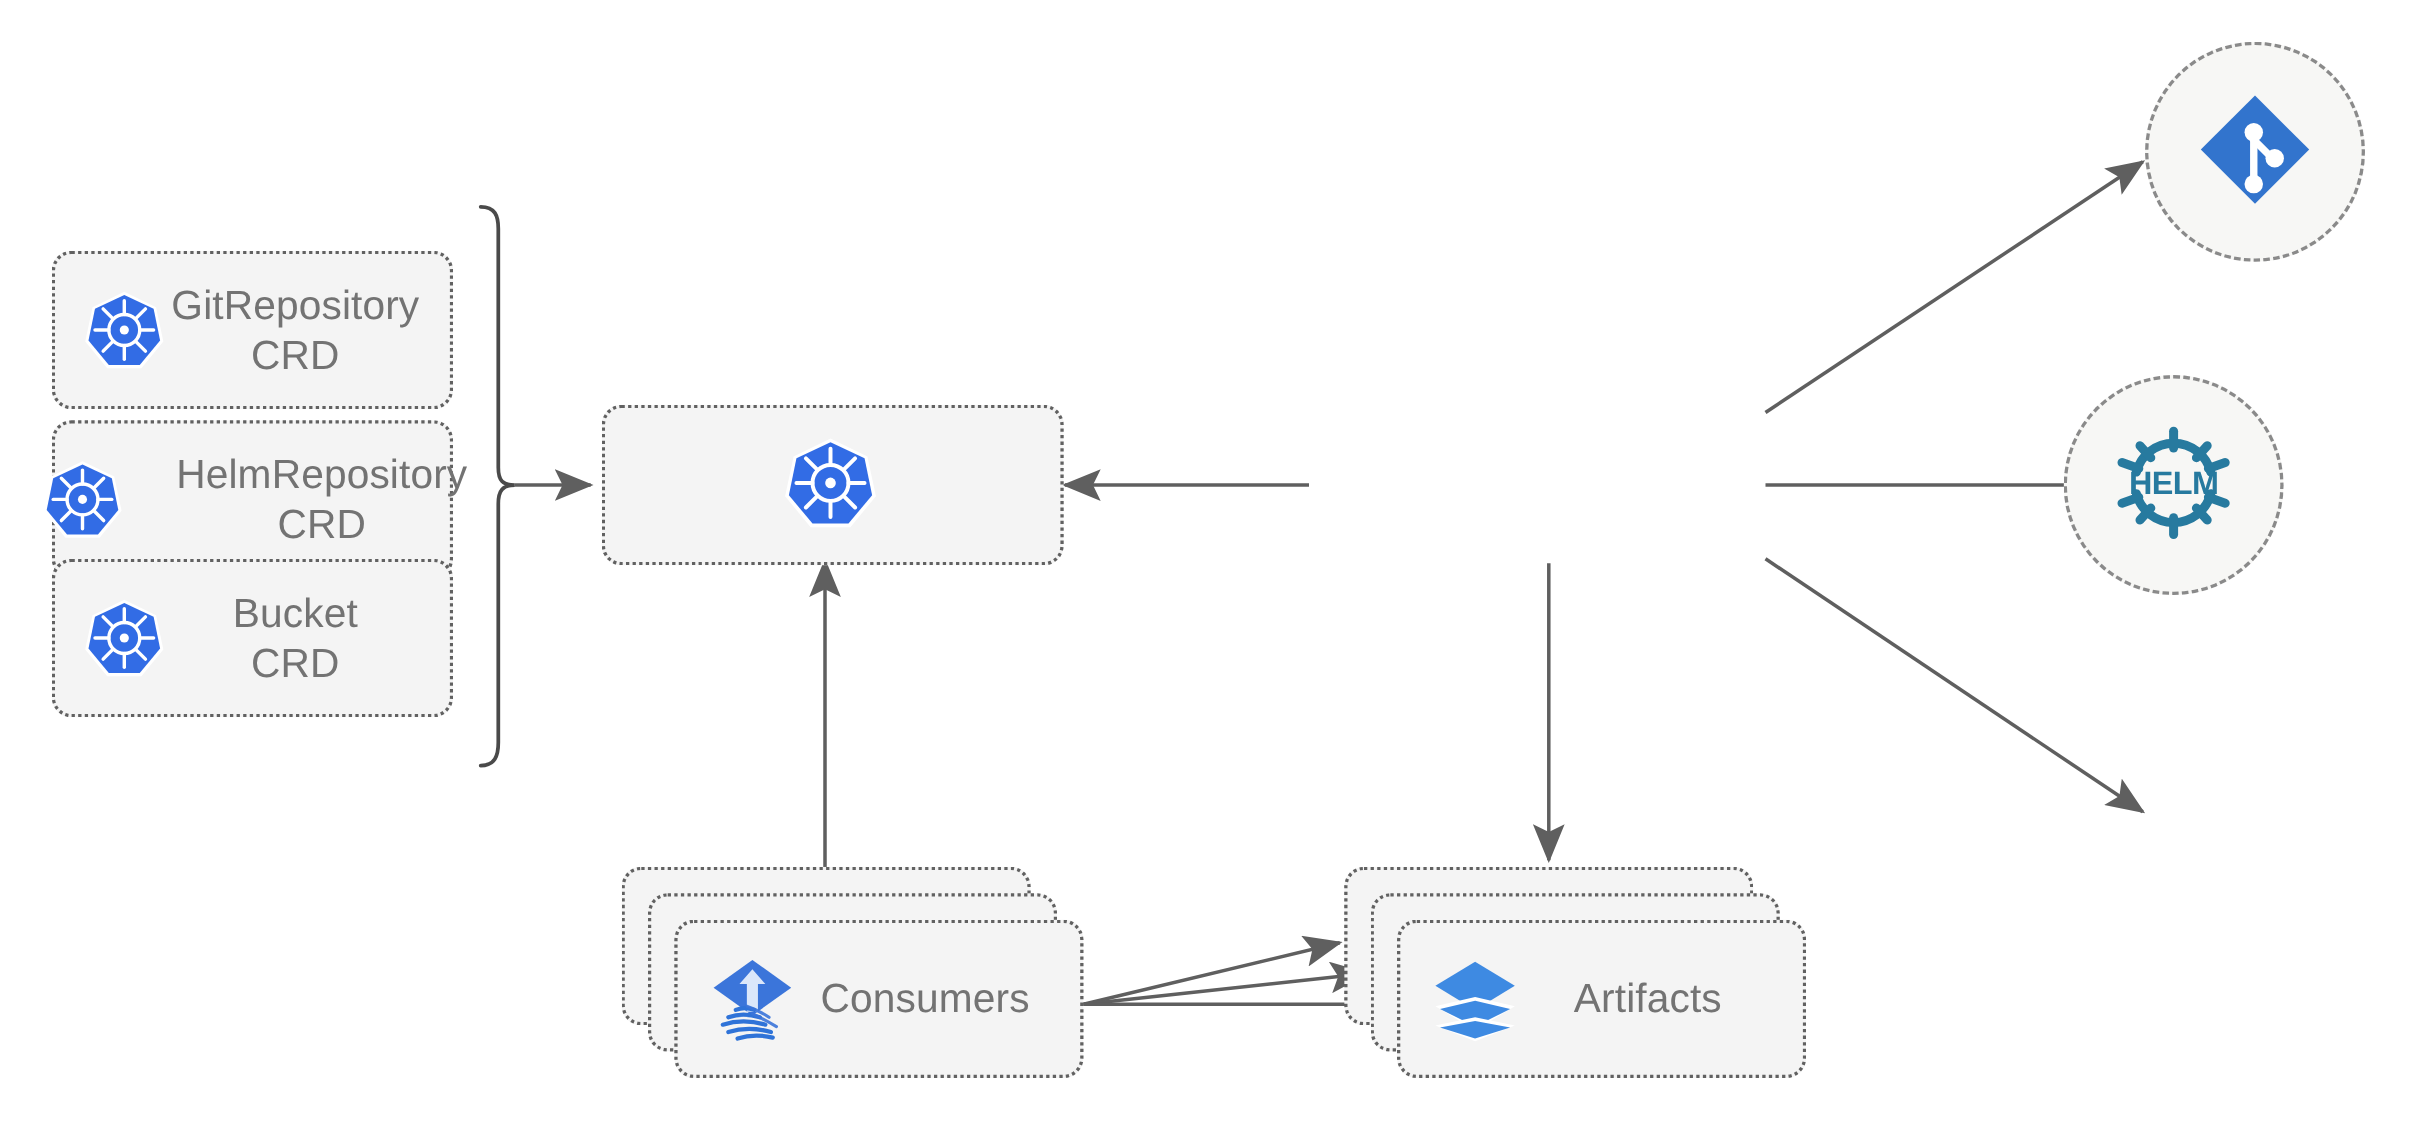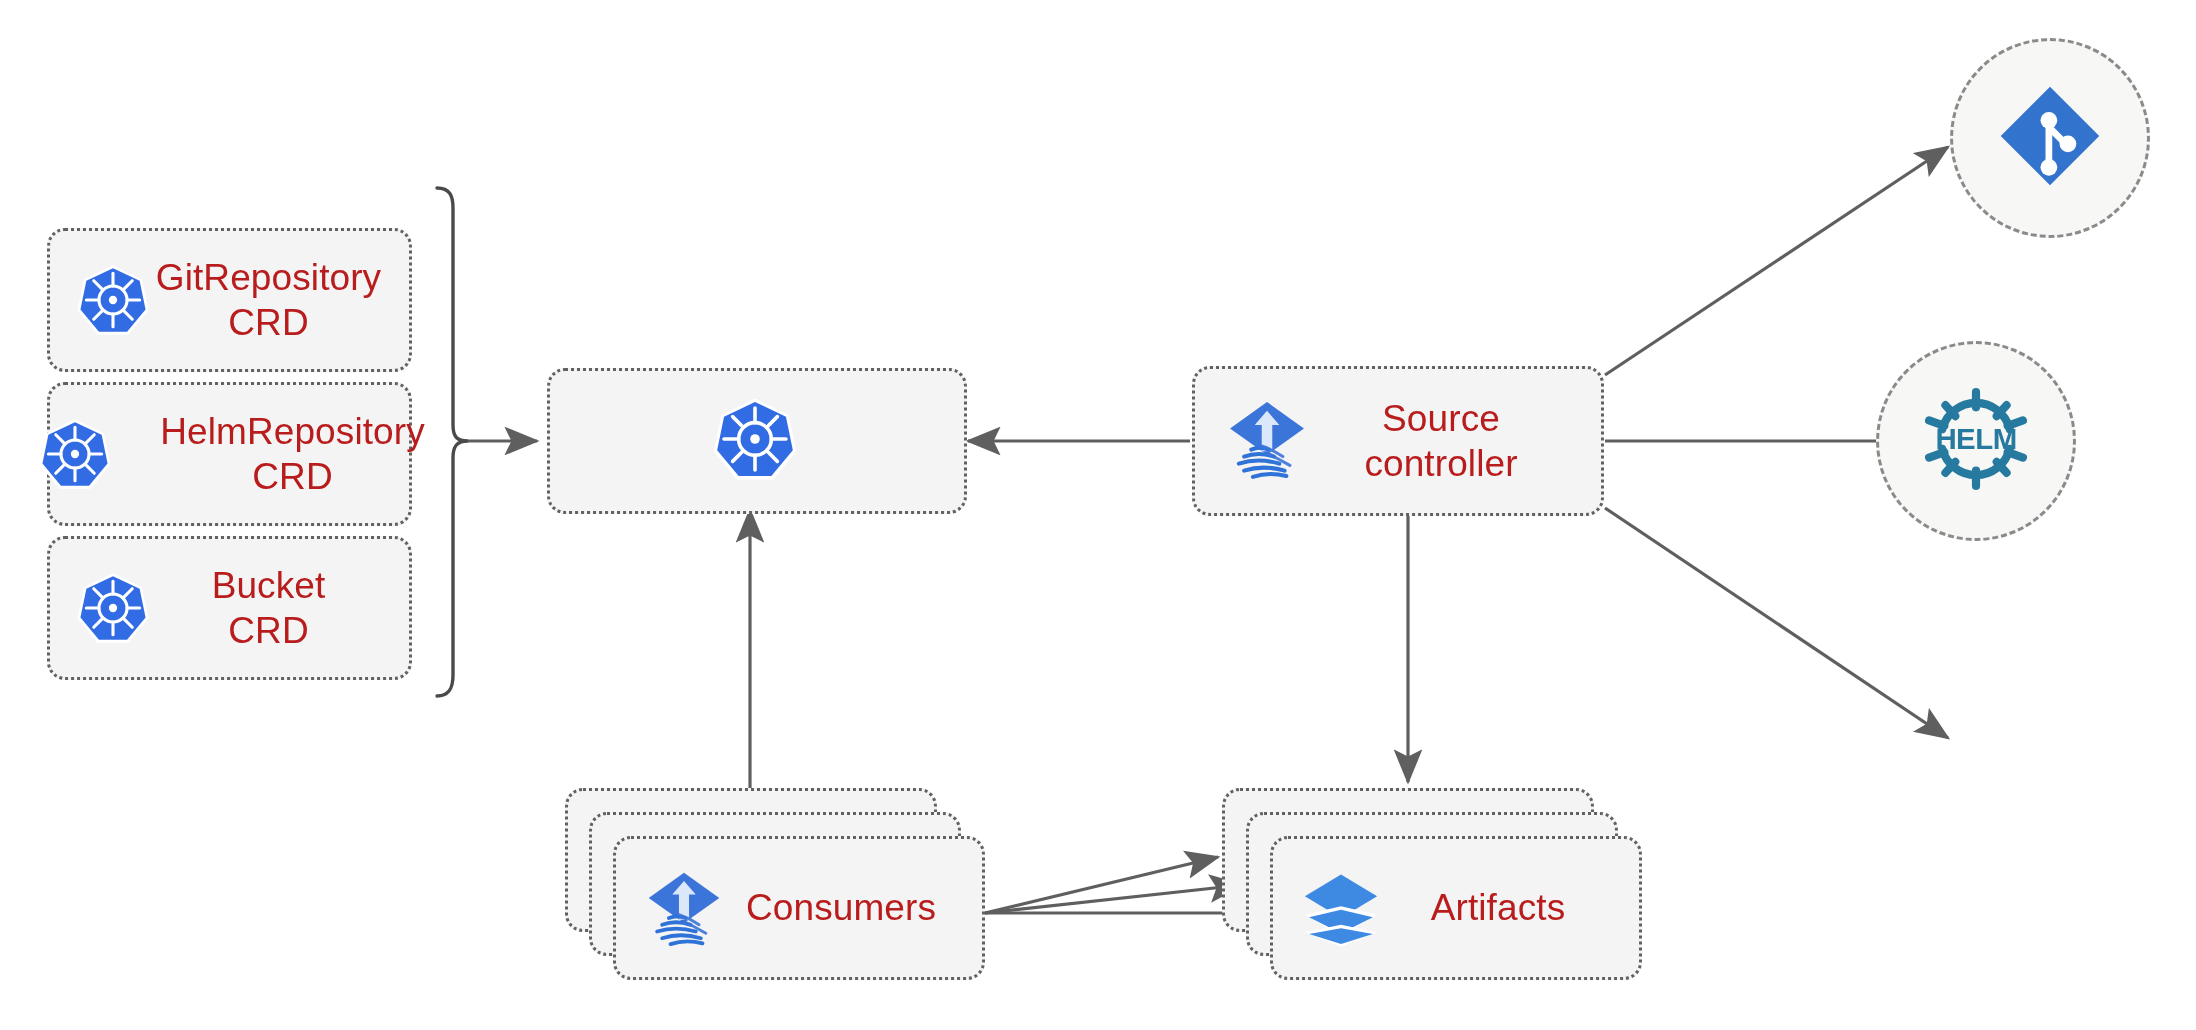--- a/index.html
+++ b/index.html
@@ -29,21 +29,21 @@
     border: 3px dotted #616161;
     border-radius: 18px;
     display: flex;
     flex-direction: row;
     align-items: center;
     justify-content: center;
   }
   .node-label {
     font-size: 37px;
     line-height: 1.22;
-    color: #b91c1c;
+    color: #737373;
     text-align: center;
     letter-spacing: 0.1px;
     white-space: pre-line;
   }
   .node-icon {
     flex: 0 0 auto;
     display: block;
   }
 
   
@@ -182,21 +182,21 @@
           <line x1="76" y1="24" x2="64" y2="36"></line>
           <line x1="36" y1="64" x2="24" y2="76"></line>
         </g>
         <circle cx="50" cy="50" r="5.6" fill="#ffffff"></circle>
       </svg>
     </span>
     <span class="node-label">HelmRepository
 CRD</span>
   </div>
 
-  <div class="node crd-box" style="left:47px; top:536px; width:365px; height:144px;">
+  <div class="node crd-box" style="left:47px; top:508px; width:365px; height:144px;">
     <span class="node-icon">
       <svg viewBox="0 0 100 100" width="74" height="74" xmlns="http://www.w3.org/2000/svg">
         <polygon points="50,3 89,22 98,64 71,97 29,97 2,64 11,22" fill="#ffffff"></polygon>
         <polygon points="50,7 86,24 94,63 69,93 31,93 6,63 14,24" fill="#326ce5"></polygon>
         <g fill="none" stroke="#ffffff" stroke-width="4.2" stroke-linecap="round">
           <circle cx="50" cy="50" r="19"></circle>
           <line x1="50" y1="14" x2="50" y2="31"></line>
           <line x1="50" y1="69" x2="50" y2="86"></line>
           <line x1="14" y1="50" x2="31" y2="50"></line>
           <line x1="69" y1="50" x2="86" y2="50"></line>
@@ -226,44 +226,20 @@
           <line x1="24" y1="24" x2="36" y2="36"></line>
           <line x1="64" y1="64" x2="76" y2="76"></line>
           <line x1="76" y1="24" x2="64" y2="36"></line>
           <line x1="36" y1="64" x2="24" y2="76"></line>
         </g>
         <circle cx="50" cy="50" r="5.6" fill="#ffffff"></circle>
       </svg>
     </span>
   </div>
 
-  <div class="node" style="left:1192px; top:366px; width:412px; height:150px; padding:0 30px 0 28px;">
-    <span class="node-icon">
-      <svg viewBox="0 0 100 100" width="88" height="88" xmlns="http://www.w3.org/2000/svg">
-
-        <polygon points="50,8 92,38 50,68 8,38" fill="#3b75da"></polygon>
-
-        <path d="M50,18 L64,34 L56,34 L56,64 L44,64 L44,34 L36,34 Z" fill="#dbe7fa"></path>
-
-        <g stroke="#2f73d8" stroke-width="4.6" stroke-linecap="round" fill="none">
-          <path d="M32,62 Q42,58 52,62"></path>
-          <path d="M24,70 Q40,64 58,70"></path>
-          <path d="M18,78 Q40,71 64,78"></path>
-          <path d="M24,86 Q46,79 70,86"></path>
-          <path d="M34,93 Q52,87 72,92"></path>
-        </g>
-        <g stroke="#3b75da" stroke-width="3.4" stroke-linecap="round" fill="none" opacity="0.9">
-          <path d="M44,58 Q56,62 68,70"></path>
-          <path d="M50,66 Q62,72 76,80"></path>
-        </g>
-      </svg>
-    </span>
-    <span class="node-label" style="flex:1 1 auto;">Source
-controller</span>
-  </div>
 
   <div class="stack" style="left:565px; top:788px; width:420px; height:192px;">
     <div class="layer" style="left:0; top:0; width:372px; height:144px;"></div>
     <div class="layer" style="left:24px; top:24px; width:372px; height:144px;"></div>
     <div class="layer front" style="left:48px; top:48px; width:372px; height:144px;">
       <span class="node-icon">
         <svg viewBox="0 0 100 100" width="84" height="84" xmlns="http://www.w3.org/2000/svg">
           <polygon points="50,8 92,38 50,68 8,38" fill="#3b75da"></polygon>
           <path d="M50,18 L64,34 L56,34 L56,64 L44,64 L44,34 L36,34 Z" fill="#dbe7fa"></path>
           <g stroke="#2f73d8" stroke-width="4.6" stroke-linecap="round" fill="none">

